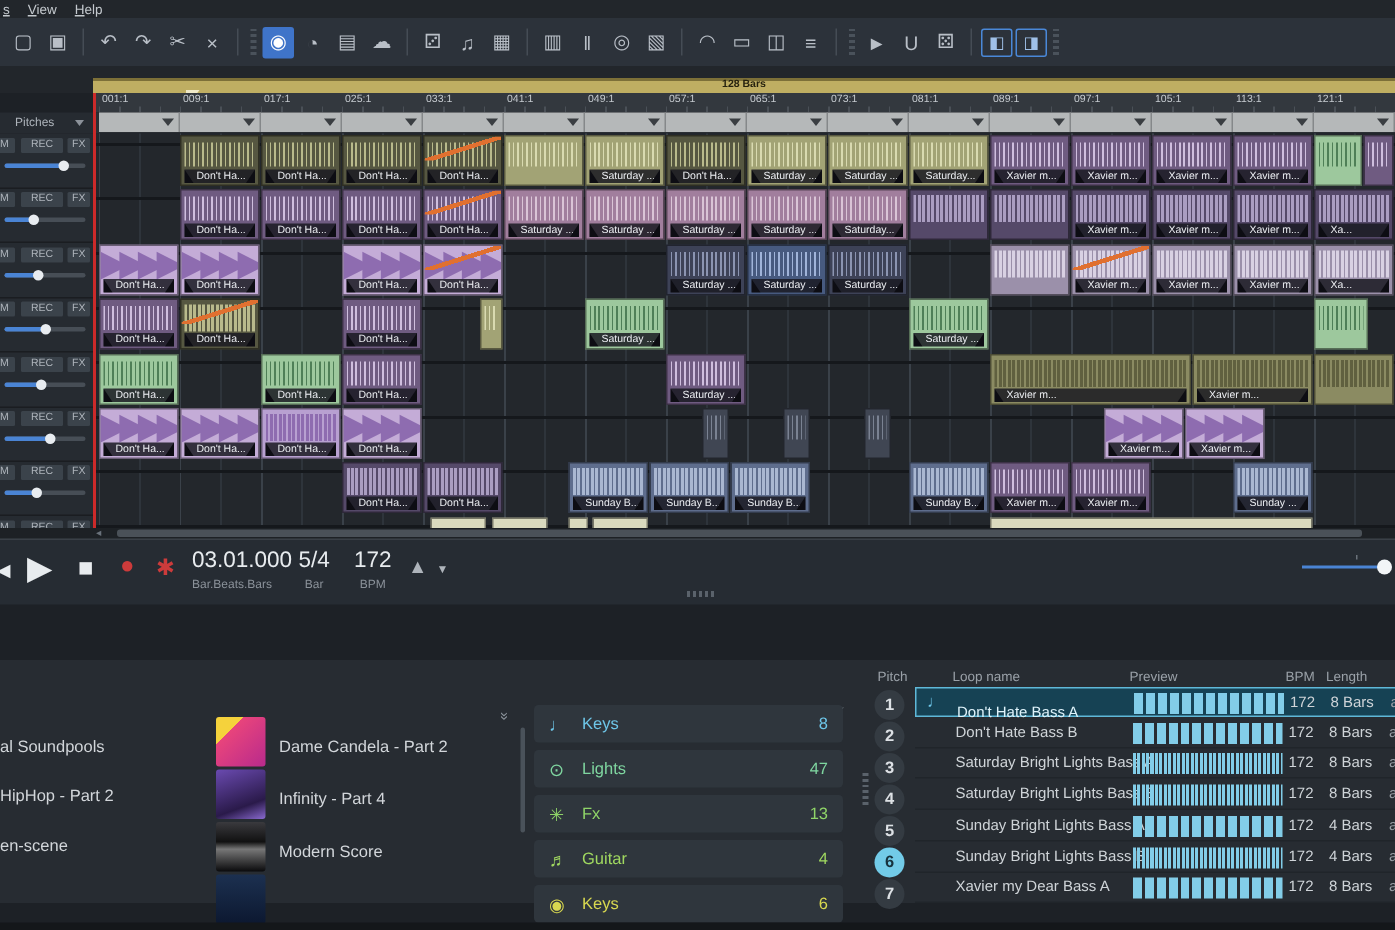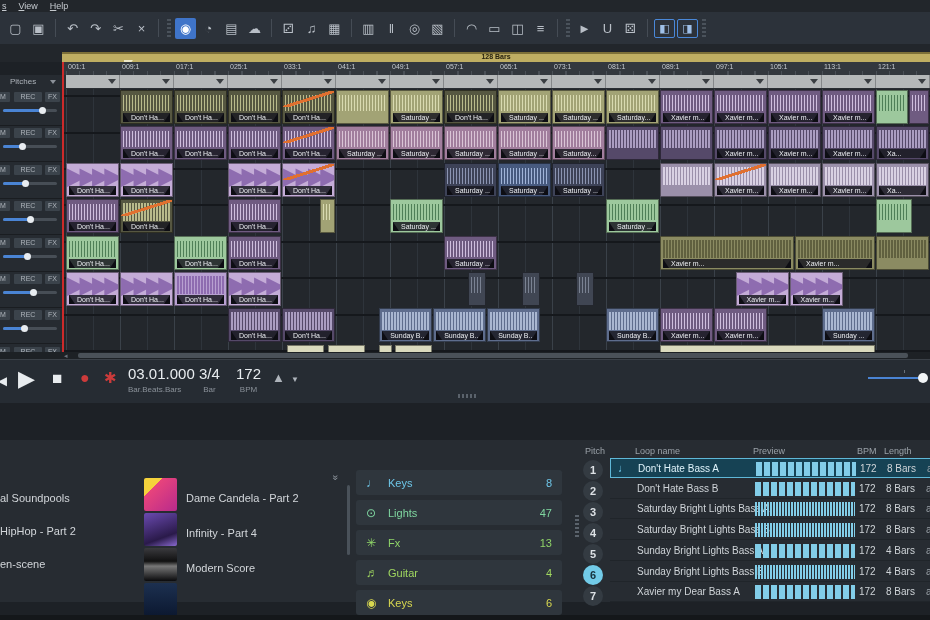--- a/index.html
+++ b/index.html
@@ -121,21 +121,21 @@
   #pitch-hdr2{font-size:9px;color:#9aa1a8;margin:6px 0 4px 2px;}
   .pitch-circle{width:20px;height:20px;border-radius:50%;background:#343b42;color:#dde1e5;
       font-size:11px;font-weight:bold;display:flex;align-items:center;justify-content:center;margin-bottom:1px;}
   .pitch-circle.active{background:#72cbe8;color:#17323d;}
   #looptable{position:absolute;left:608px;top:0;width:322px;}
   .lt-hdr{position:absolute;top:6px;font-size:9px;color:#9aa1a8;}
   .lt-row{position:absolute;left:2px;width:322px;height:20px;border-bottom:1px solid #20252a;box-sizing:border-box;}
   .lt-row.sel{background:#164254;border:1px solid #5fb8d8;}
   .lt-icon{position:absolute;left:7px;top:3px;color:#6ec6e8;font-size:11px;}
   .lt-name{position:absolute;left:27px;top:4px;font-size:10px;color:#cfd4d8;white-space:nowrap;}
-  .lt-row.sel .lt-name{color:#dff3fb;}
+  .lt-row.sel .lt-name{color:#dff3fb;margin-top:7px;}
   .lt-wave{position:absolute;left:145px;top:3px;width:100px;height:14px;
       background:repeating-linear-gradient(90deg,#82cde8 0 2px,transparent 2px 3px);}
   .lt-wave.blocky{background:repeating-linear-gradient(90deg,#82cde8 0 6px,transparent 6px 8px);}
   .lt-bpm{position:absolute;left:249px;top:4px;font-size:10px;color:#cfd4d8;}
   .lt-len{position:absolute;left:276px;top:4px;font-size:10px;color:#cfd4d8;}
   .lt-extra{position:absolute;left:316px;top:4px;font-size:10px;color:#9aa1a8;}
   
   #statusbar{position:absolute;left:0;top:602px;width:930px;height:13px;background:#20252a;
       font-size:10px;color:#9aa1a8;line-height:13px;padding-left:2px;box-sizing:border-box;}
   #statusedge{position:absolute;left:0;top:615px;width:930px;height:5px;background:#14171a;}
@@ -635,21 +635,21 @@
     <span class="tp-icon" style="left:-5px;top:12px;font-size:15px;">◄</span>
     <span class="tp-icon" style="left:18px;top:6px;font-size:22px;">▶</span>
     <span class="tp-icon" style="left:52px;top:9px;font-size:17px;">■</span>
     <span class="tp-icon" style="left:80px;top:9px;font-size:16px;color:#cc3b3b;">●</span>
     <span class="tp-icon" style="left:104px;top:9px;font-size:15px;color:#cc3b3b;">✱</span>
     <div id="tp-time">
       <div class="tp-big">03.01.000</div>
       <div class="tp-sub">Bar.Beats.Bars</div>
     </div>
     <div style="position:absolute;left:199px;top:5px;text-align:center;">
-      <div class="tp-big">3/4</div>
+      <div class="tp-big">5/4</div>
       <div class="tp-sub">Bar</div>
     </div>
     <div style="position:absolute;left:236px;top:5px;text-align:center;">
       <div class="tp-big">172</div>
       <div class="tp-sub">BPM</div>
     </div>
     <span class="tp-icon" style="left:272px;top:10px;font-size:13px;color:#aeb4bb;">▲</span>
     <span class="tp-icon" style="left:291px;top:15px;font-size:8px;color:#aeb4bb;">▼</span>
   </div>
   <div id="volume">

